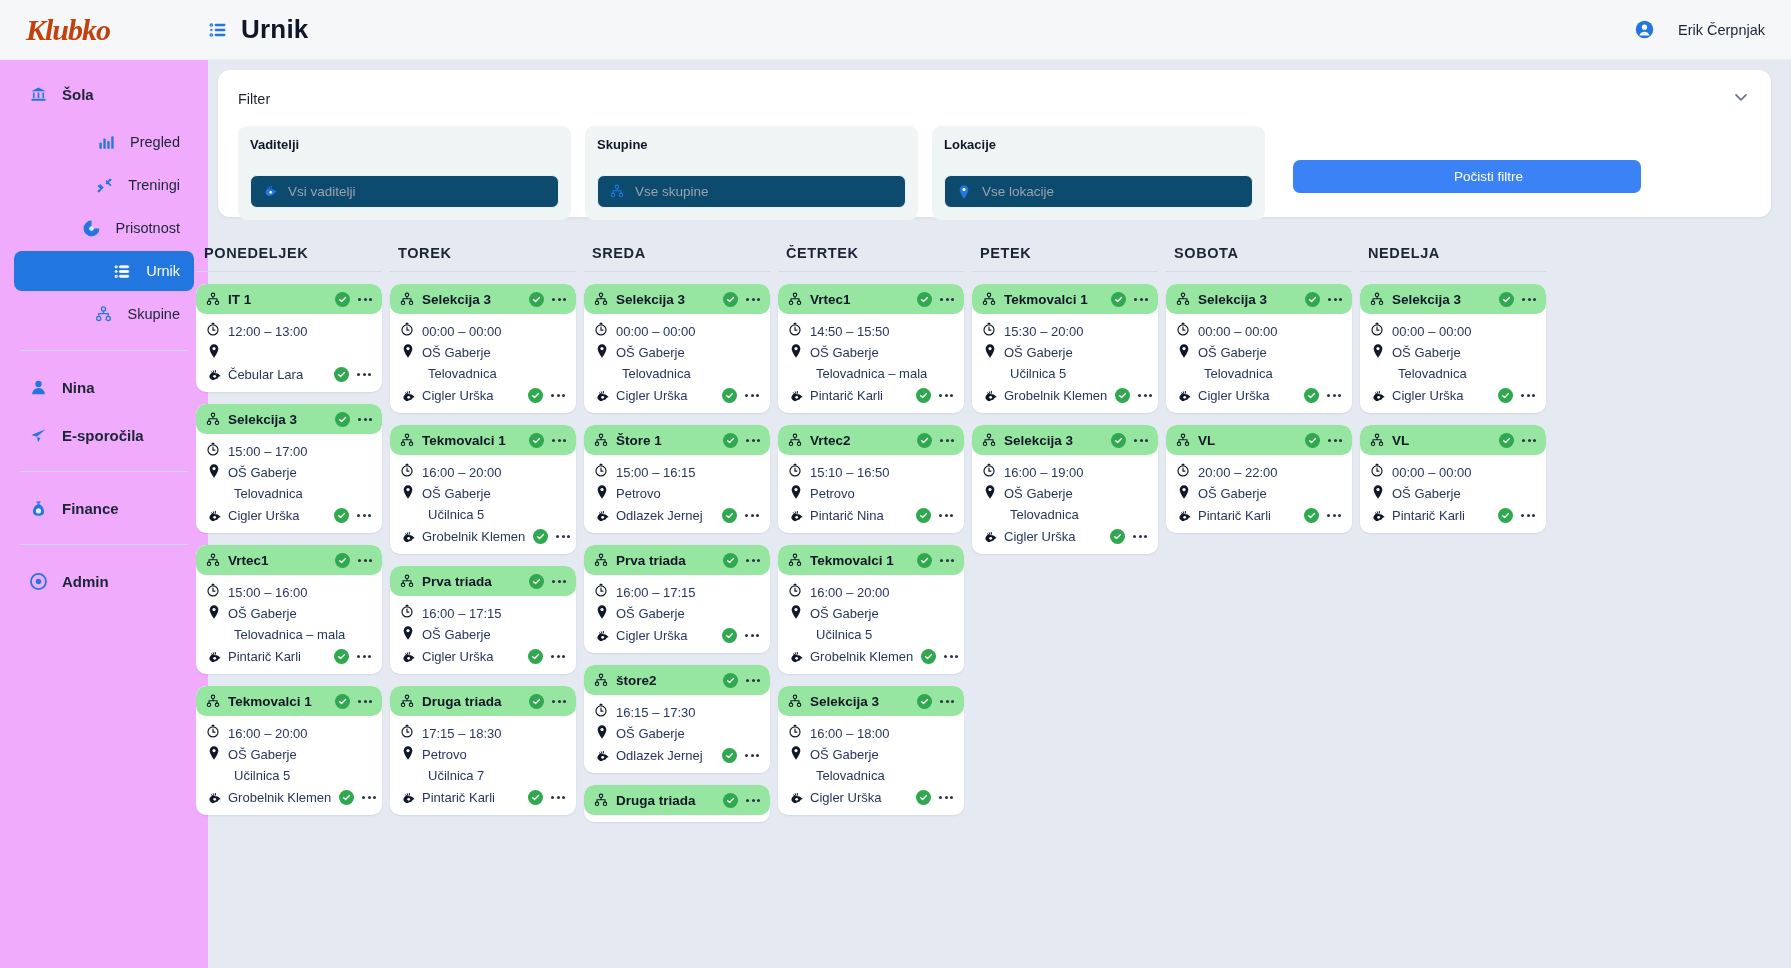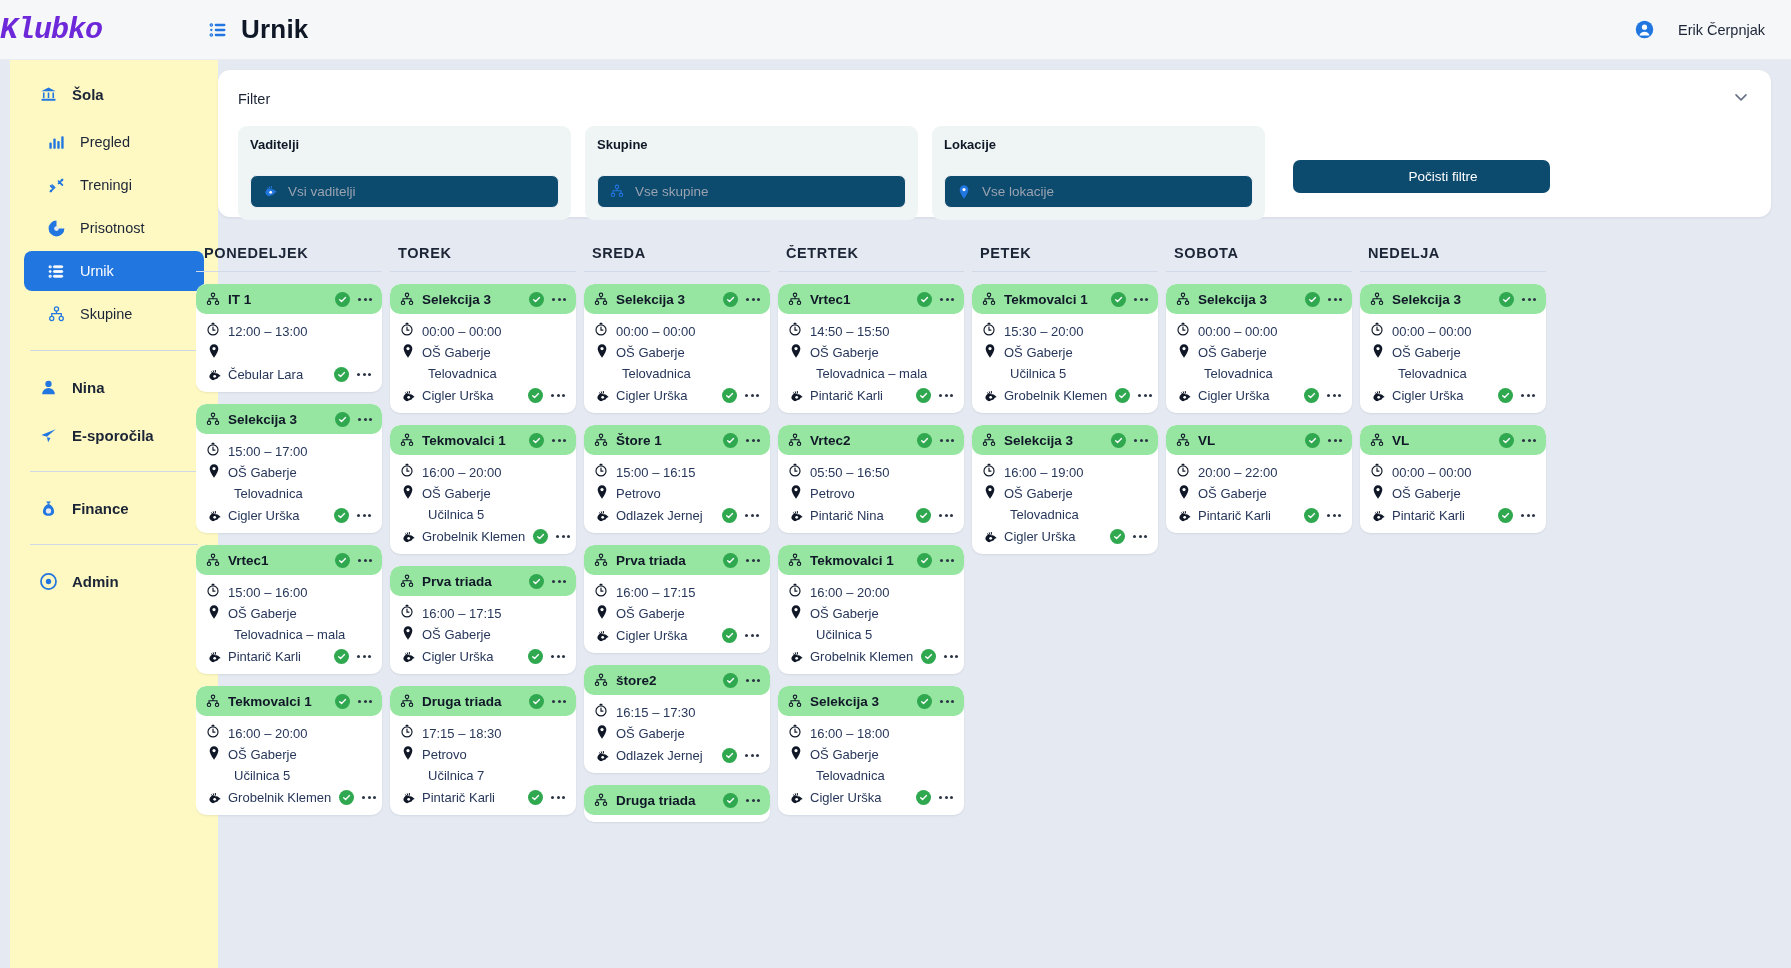--- a/index.html
+++ b/index.html
@@ -12,48 +12,48 @@
 
   
   .topbar {
     position: absolute; top: 0; left: 0;
     width: 1791px; height: 60px;
     background: #f6f7f9;
     display: flex; align-items: center;
     border-bottom: 1px solid #e9ecf1;
   }
   .logo {
-    width: 208px; 
-    font-family: Liberation Mono, monospace;
+    width: 208px; padding-left: 26px;
+    font-family: Liberation Serif, serif;
     font-size: 30px; font-weight: 700; font-style: italic;
-    color: #6d28d9; letter-spacing: -1px;
+    color: #c2410c; letter-spacing: -1px;
   }
   .page-head { display: flex; align-items: center; gap: 13px; }
   .page-title { font-size: 26px; font-weight: 600; color: #101828; letter-spacing: .2px; }
   .user-box {
     margin-left: auto; margin-right: 26px;
     display: flex; align-items: center; gap: 23px;
     font-size: 14.5px; color: #1c2536;
   }
 
   
   .sidebar {
-    position: absolute; top: 60px; left: 10px;
+    position: absolute; top: 60px; left: 0;
     width: 208px; height: 908px;
-    background: #fef9c3;
+    background: #f0abfc;
     padding: 14px 14px 0 14px;
   }
   .nav-item {
     display: flex; align-items: center; gap: 14px;
     height: 40px; padding: 0 14px; margin-bottom: 3px;
     border-radius: 8px; cursor: pointer;
     font-size: 15px; color: #1c2536;
   }
   .nav-item.head { font-weight: 600; margin-bottom: 8px; }
-  .nav-item.sub { font-size: 14.5px; padding-left: 22px; }
+  .nav-item.sub { font-size: 14.5px; padding-left: 22px; justify-content: flex-end; }
   .nav-item.active { background: #2176e0; color: #fff; font-weight: 500; }
   .nav-item.active svg { fill: #fff; stroke: #fff; }
   .nav-sep { height: 1px; background: #cfd8e5; margin: 16px 6px; }
   .ico { width: 20px; height: 20px; flex: 0 0 20px; display: flex;
          align-items: center; justify-content: center; }
   .ico svg { display: block; }
 
   
   .filter-panel {
     position: absolute; top: 70px; left: 218px;
@@ -71,22 +71,22 @@
     padding: 11px 12px 12px 12px;
     width: 333px;
   }
   .filter-cell-title { font-size: 13px; font-weight: 700; color: #101828; margin-bottom: 23px; }
   .filter-input {
     background: #0c4a6e; border: 1px solid #eceff3; border-radius: 7px;
     height: 33px; display: flex; align-items: center; gap: 10px; padding: 0 11px;
     font-size: 13.5px; color: #9aa3b0; cursor: text;
   }
   .clear-btn {
-    margin-left: 14px; width: 257px; height: 33px;
-    background: #0c4a6e; color: #fff; border: 0; border-radius: 7px;
+    margin-left: 14px; width: 348px; height: 33px;
+    background: #3b82f6; color: #fff; border: 0; border-radius: 7px;
     font-size: 13.5px; font-family: inherit; cursor: pointer;
     align-self: flex-start; margin-top: 34px; padding-left: 43px;
   }
 
   
   .grid {
     position: absolute; top: 245px; left: 196px;
     width: 1570px; height: 723px;
     display: flex; gap: 0; overflow: hidden;
   }
@@ -1326,21 +1326,21 @@
         </div>
         <div class="card-body">
           <div class="row">
             <span class="mini">
               <svg width="14" height="14" viewBox="0 0 24 24">
                 <rect x="9.5" y="1.4" width="5" height="2.4" rx="1" fill="#101828"></rect>
                 <circle cx="12" cy="13.6" r="8.6" fill="none" stroke="#101828" stroke-width="2"></circle>
                 <path d="M12 8.6v5.2h3.4" fill="none" stroke="#101828" stroke-width="2" stroke-linecap="round"></path>
               </svg>
             </span>
-            <span class="txt">05:50 – 16:50</span>
+            <span class="txt">15:10 – 16:50</span>
           </div>
           <div class="row">
             <span class="mini">
               <svg width="16" height="16" viewBox="0 0 24 24">
                 <path d="M12 2c-3.6 0-6.5 2.9-6.5 6.5C5.5 13.6 12 22 12 22s6.5-8.4 6.5-13.5C18.5 4.9 15.6 2 12 2z" fill="#101828"></path>
                 <circle cx="12" cy="8.4" r="2.4" fill="#fff"></circle>
               </svg>
             </span>
             <span class="txt">Petrovo</span>
           </div>

